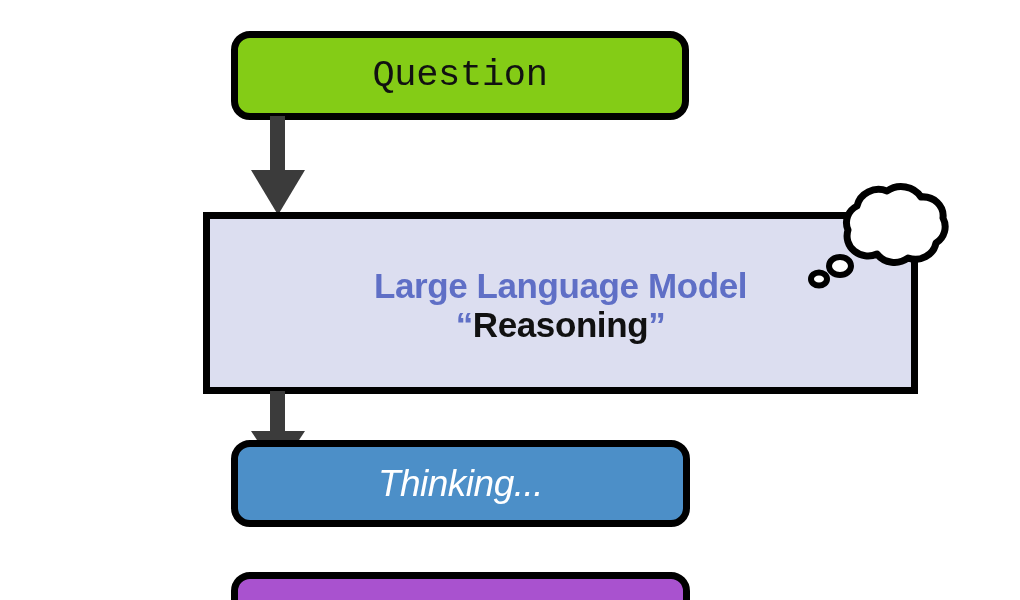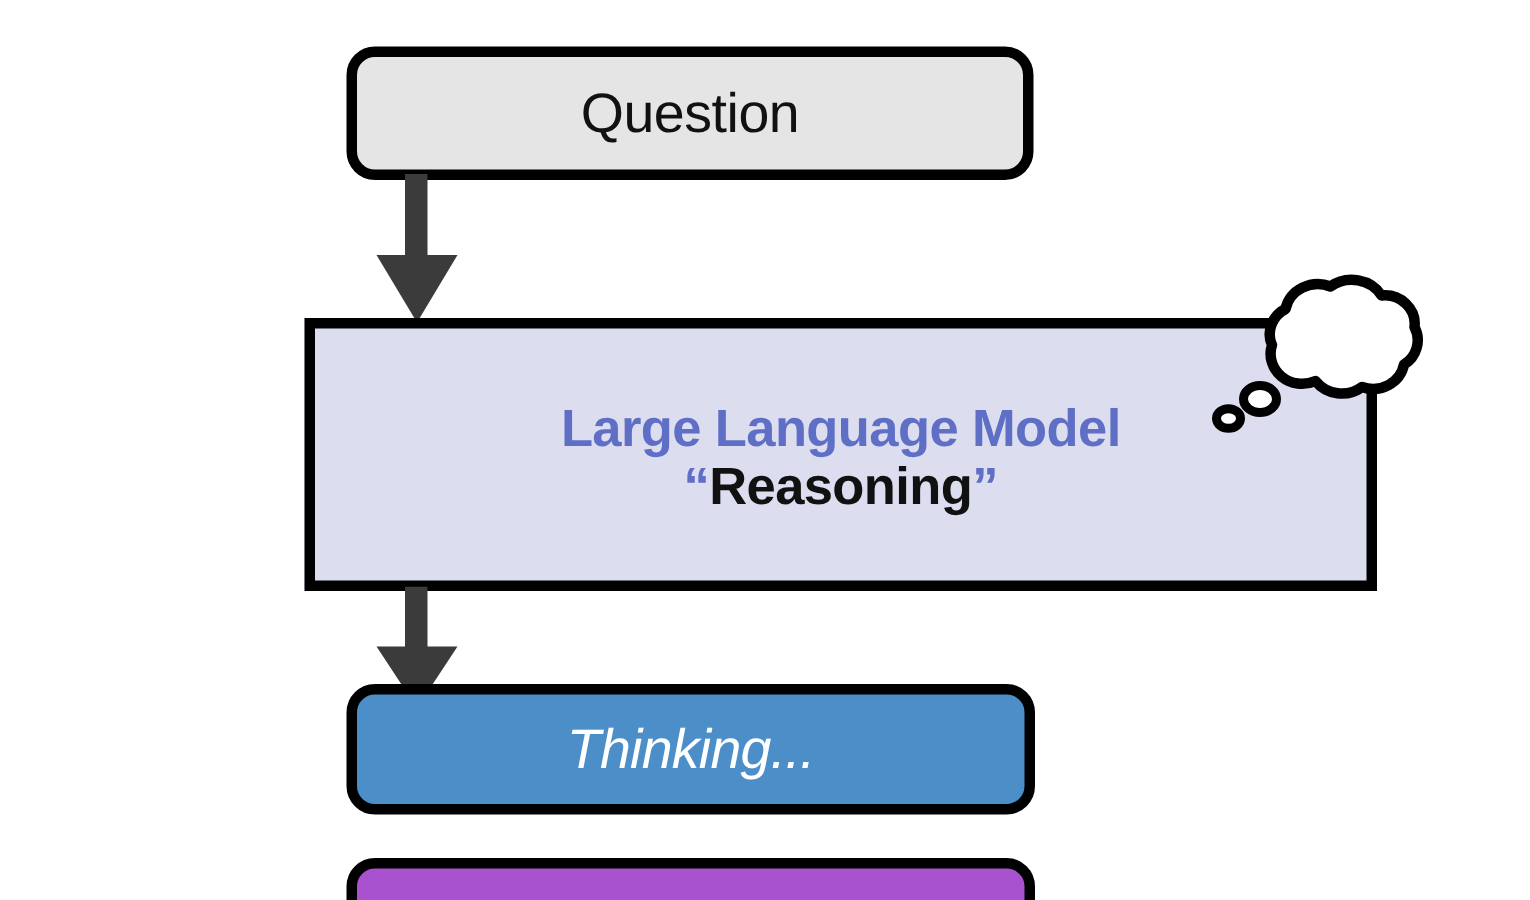--- a/index.html
+++ b/index.html
@@ -28,22 +28,23 @@
     border: 7px solid #000000;
     text-align: center;
   }
 
   
   #node-question {
     left: 231px;
     top: 31px;
     width: 458px;
     height: 89px;
-    background: #e5e5e5;
+    background: #84cc16;
     border-radius: 19px;
+    font-family: Liberation Mono, monospace;
   }
   #node-question .node-label {
     font-size: 37px;
     font-weight: 400;
     color: #111111;
     letter-spacing: -0.3px;
     line-height: 1;
   }
 
   
@@ -76,21 +77,21 @@
     color: #5f6fc6;
     line-height: 1.12;
     letter-spacing: -0.4px;
     margin-top: 4px;
     white-space: nowrap;
   }
 
   
   #node-thinking {
     left: 231px;
-    top: 456px;
+    top: 440px;
     width: 459px;
     height: 87px;
     background: #4c8fc8;
     border-radius: 19px;
   }
   #node-thinking .node-label {
     font-size: 37px;
     font-weight: 400;
     font-style: italic;
     color: #ffffff;

